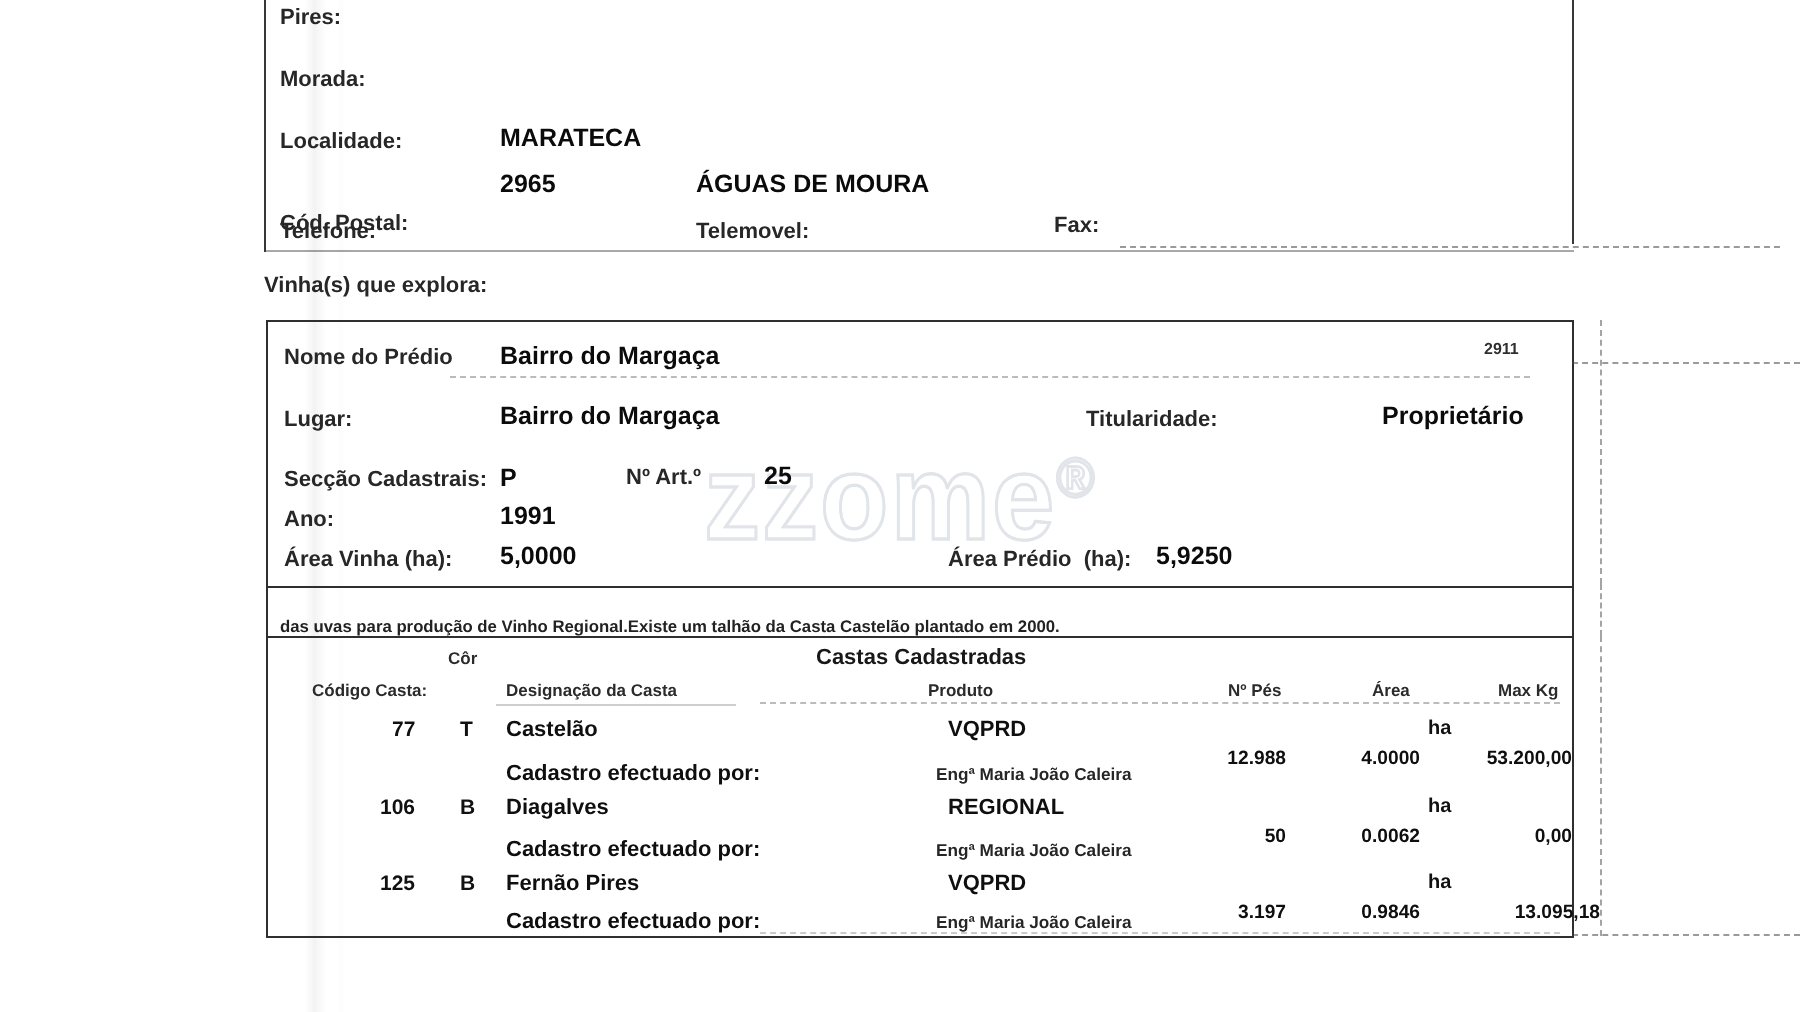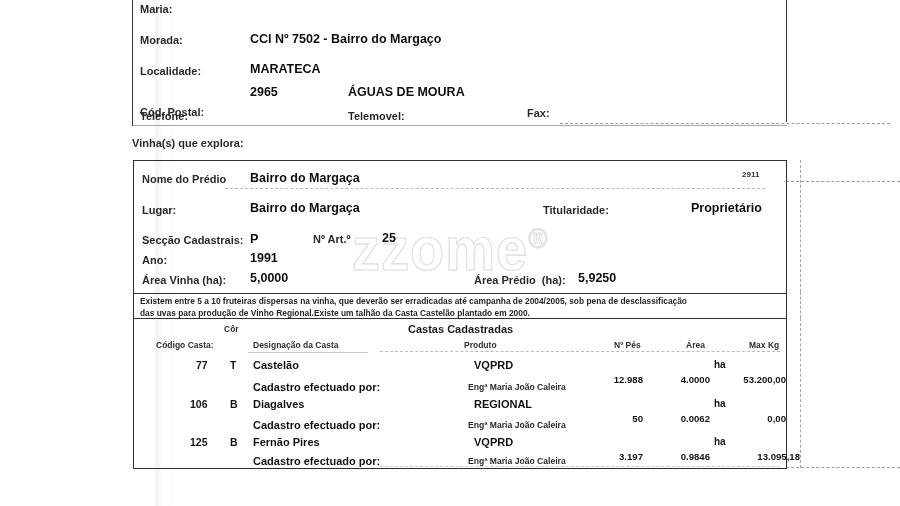--- a/index.html
+++ b/index.html
@@ -90,24 +90,23 @@
   <div class="streak s1"></div>
   <div class="streak s2"></div>
 
   <div id="watermark"><span>zzome</span><span class="dot">®</span></div>
 
   <div class="rule v" style="left:132px;top:0;height:126px;"></div>
   <div class="rule v" style="left:786px;top:0;height:122px;"></div>
   <div class="rule h faint" style="left:132px;top:125px;width:655px;"></div>
   <div class="rule h dash" style="left:560px;top:123px;width:330px;"></div>
 
-  <div class="t lbl" style="left:140px;top:4px;">Maria:</div>
+  <div class="t lbl" style="left:140px;top:4px;">Pires:</div>
 
   <div class="t lbl" style="left:140px;top:35px;">Morada:</div>
-  <div class="t val" style="left:250px;top:33px;">CCI Nº 7502 - Bairro do Margaço</div>
 
   <div class="t lbl" style="left:140px;top:66px;">Localidade:</div>
   <div class="t val" style="left:250px;top:63px;">MARATECA</div>
 
   <div class="t lbl" style="left:140px;top:107px;">Cód. Postal:</div>
   <div class="t val" style="left:250px;top:86px;">2965</div>
   <div class="t val" style="left:348px;top:86px;">ÁGUAS DE MOURA</div>
 
   <div class="t lbl" style="left:140px;top:111px;">Telefone:</div>
   <div class="t lbl" style="left:348px;top:111px;">Telemovel:</div>
@@ -141,21 +140,20 @@
 
   <div class="t lbl" style="left:142px;top:275px;">Área Vinha (ha):</div>
   <div class="t val" style="left:250px;top:272px;">5,0000</div>
 
   <div class="t lbl" style="left:474px;top:275px;">Área Prédio  (ha):</div>
   <div class="t val" style="left:578px;top:272px;">5,9250</div>
 
   <div class="box" style="left:133px;top:291px;width:652px;height:27px;border-top:none;"></div>
   <div class="rule vdash" style="left:800px;top:292px;height:26px;"></div>
 
-  <div class="t body-txt" style="left:140px;top:295px;">Existem entre 5 a 10 fruteiras dispersas na vinha, que deverão ser erradicadas até campanha de 2004/2005, sob pena de desclassificação</div>
   <div class="t body-txt" style="left:140px;top:307px;">das uvas para produção de Vinho Regional.Existe um talhão da Casta Castelão plantado em 2000.</div>
 
   <div class="box" style="left:133px;top:318px;width:652px;height:150px;border-top:none;"></div>
   <div class="rule vdash" style="left:800px;top:318px;height:150px;"></div>
   <div class="rule h dash" style="left:786px;top:467px;width:114px;"></div>
 
   <div class="t hdr-b" style="left:408px;top:324px;">Castas Cadastradas</div>
   <div class="t hdr" style="left:224px;top:325px;">Côr</div>
 
   <div class="t hdr" style="left:156px;top:341px;">Código Casta:</div>

